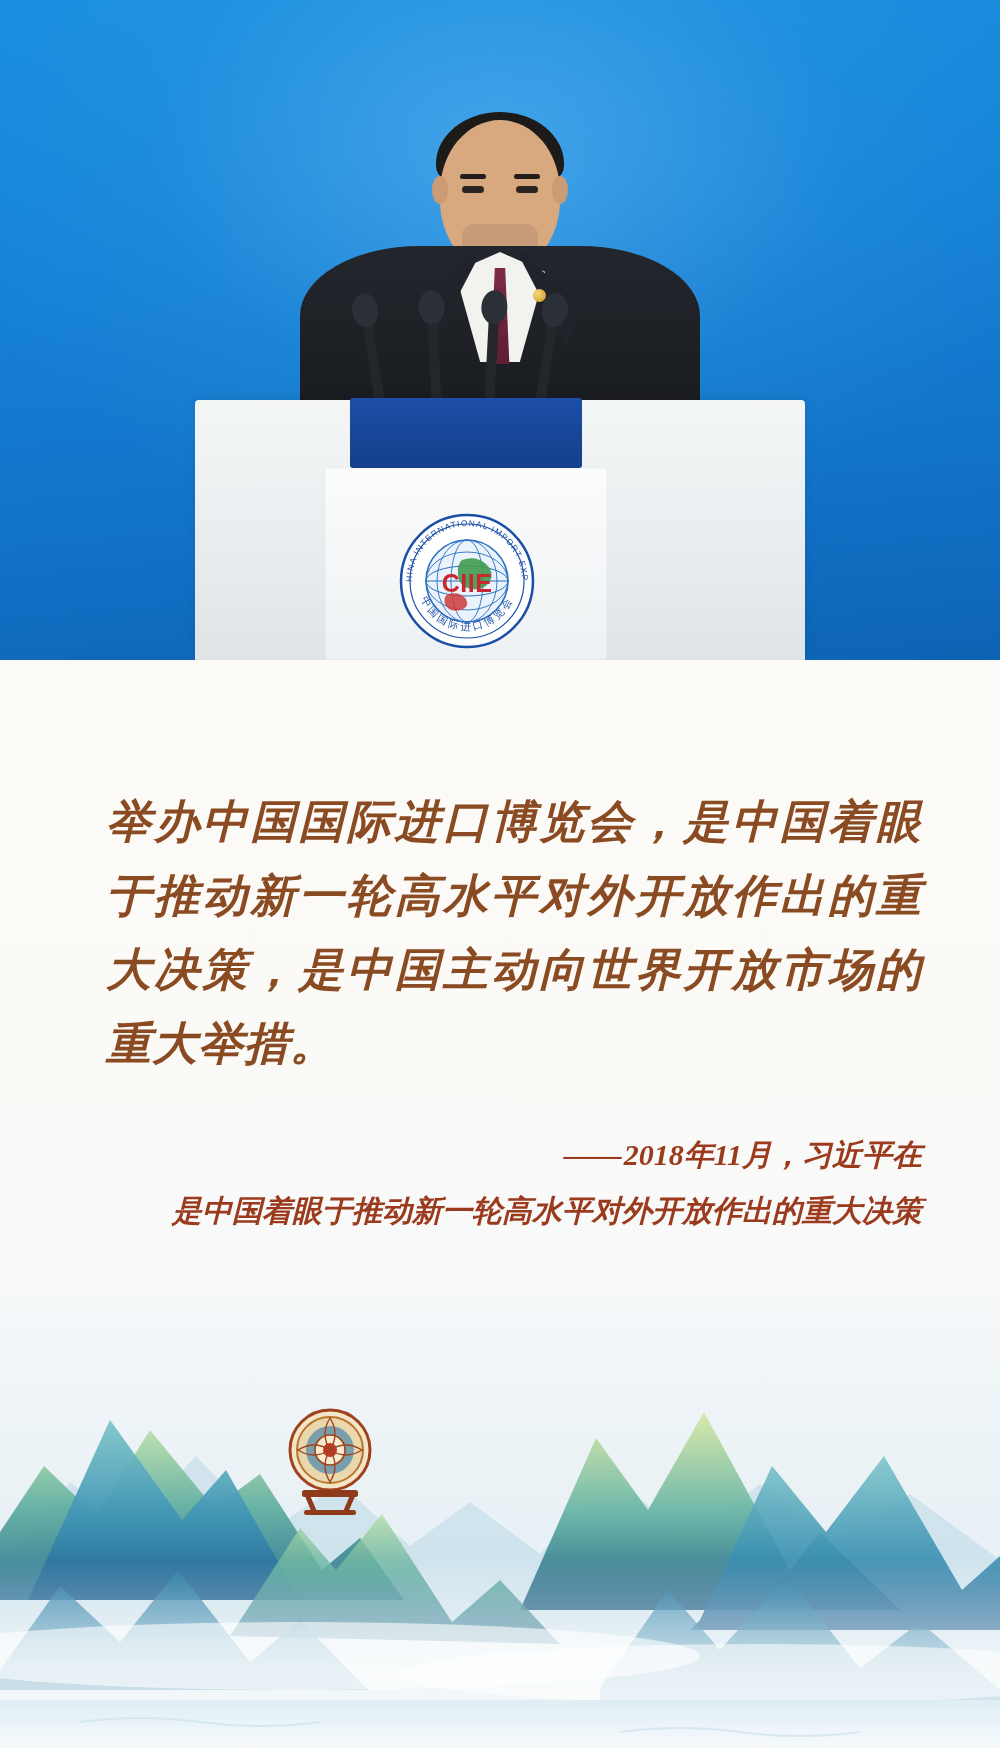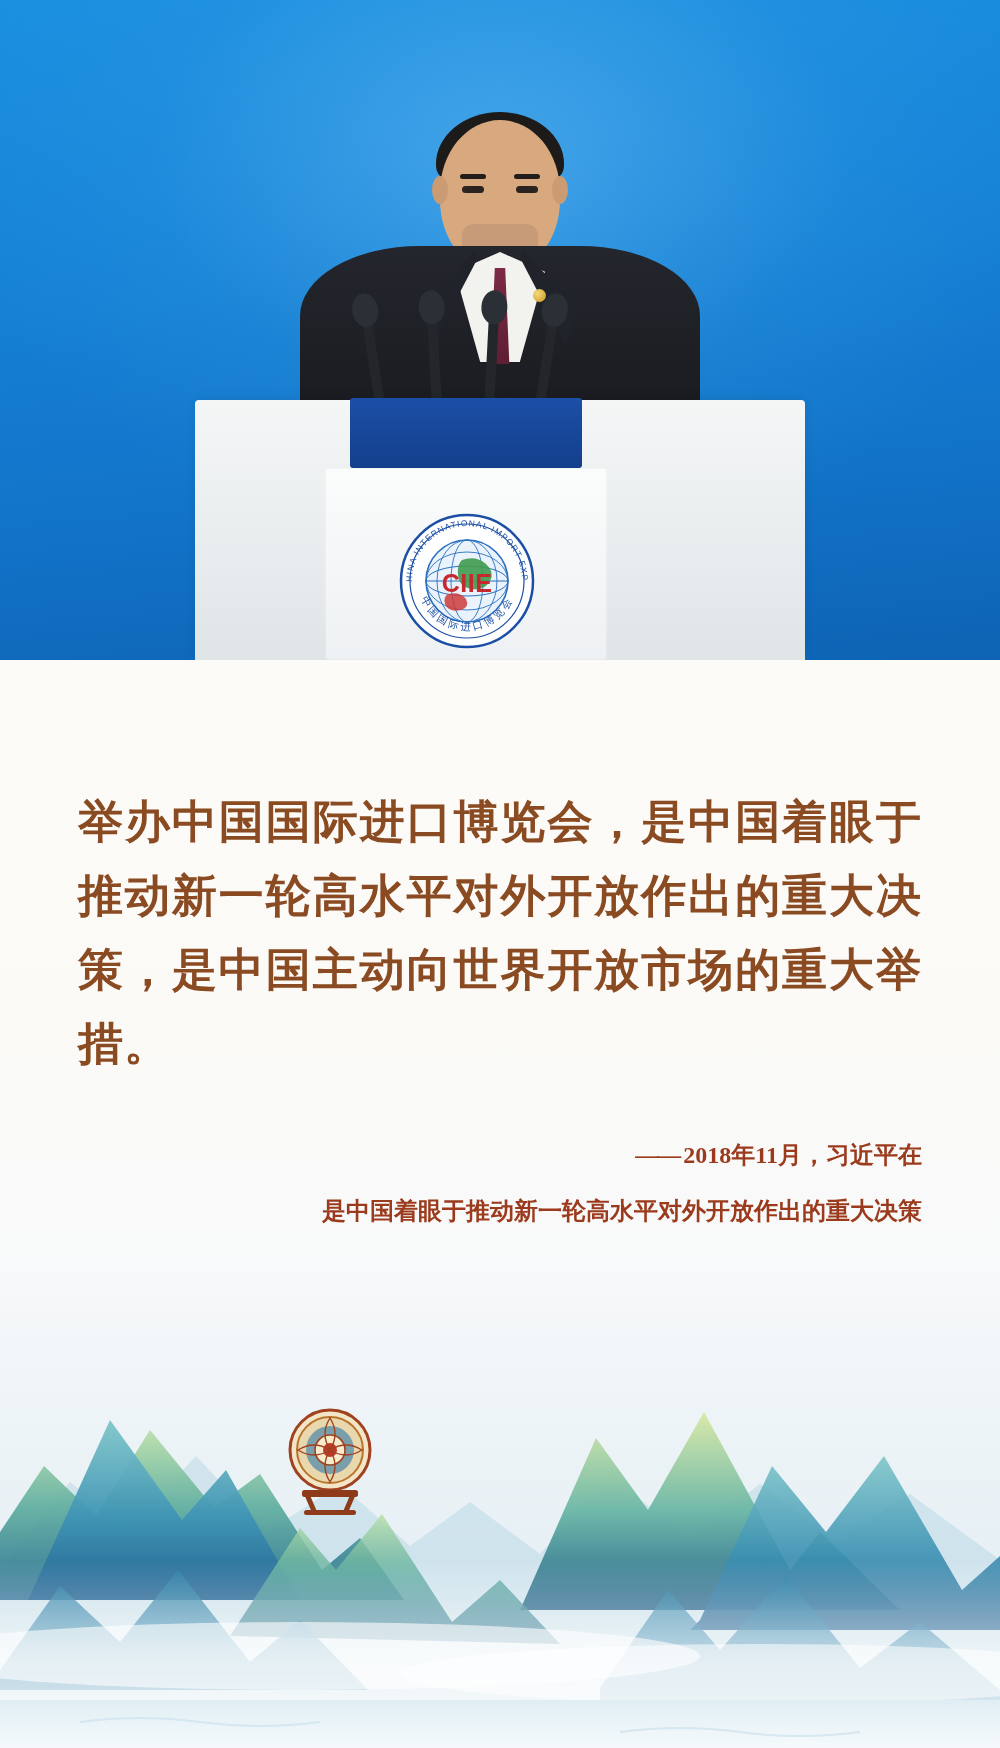--- a/index.html
+++ b/index.html
@@ -212,34 +212,35 @@
     border-radius: 0 0 19px 19px;
   }
 
   
   .quote-section {
     position: relative;
     width: 1000px;
     height: 610px;
     background: linear-gradient(180deg, #fcfbf7 0%, #fbfaf6 55%, #f8f9fa 100%);
     box-sizing: border-box;
-    padding: 80px 78px 0 78px;
+    padding: 80px 78px 0 106px;
+    font-style: italic;
   }
   .quote-text {
     font-size: 45px;
     line-height: 74px;
     letter-spacing: 1px;
     color: #8a4b22;
     font-family: "Liberation Serif", "DejaVu Serif", serif;
     font-weight: 700;
     text-align: justify;
   }
   .attribution {
     margin-top: 46px;
-    font-size: 24px;
+    font-size: 30px;
     line-height: 56px;
     color: #9b3a1c;
     font-weight: 700;
     text-align: right;
     font-family: "Liberation Serif", "DejaVu Serif", serif;
   }
   .attribution .dash {
     letter-spacing: -2px;
     margin-right: 4px;
   }

